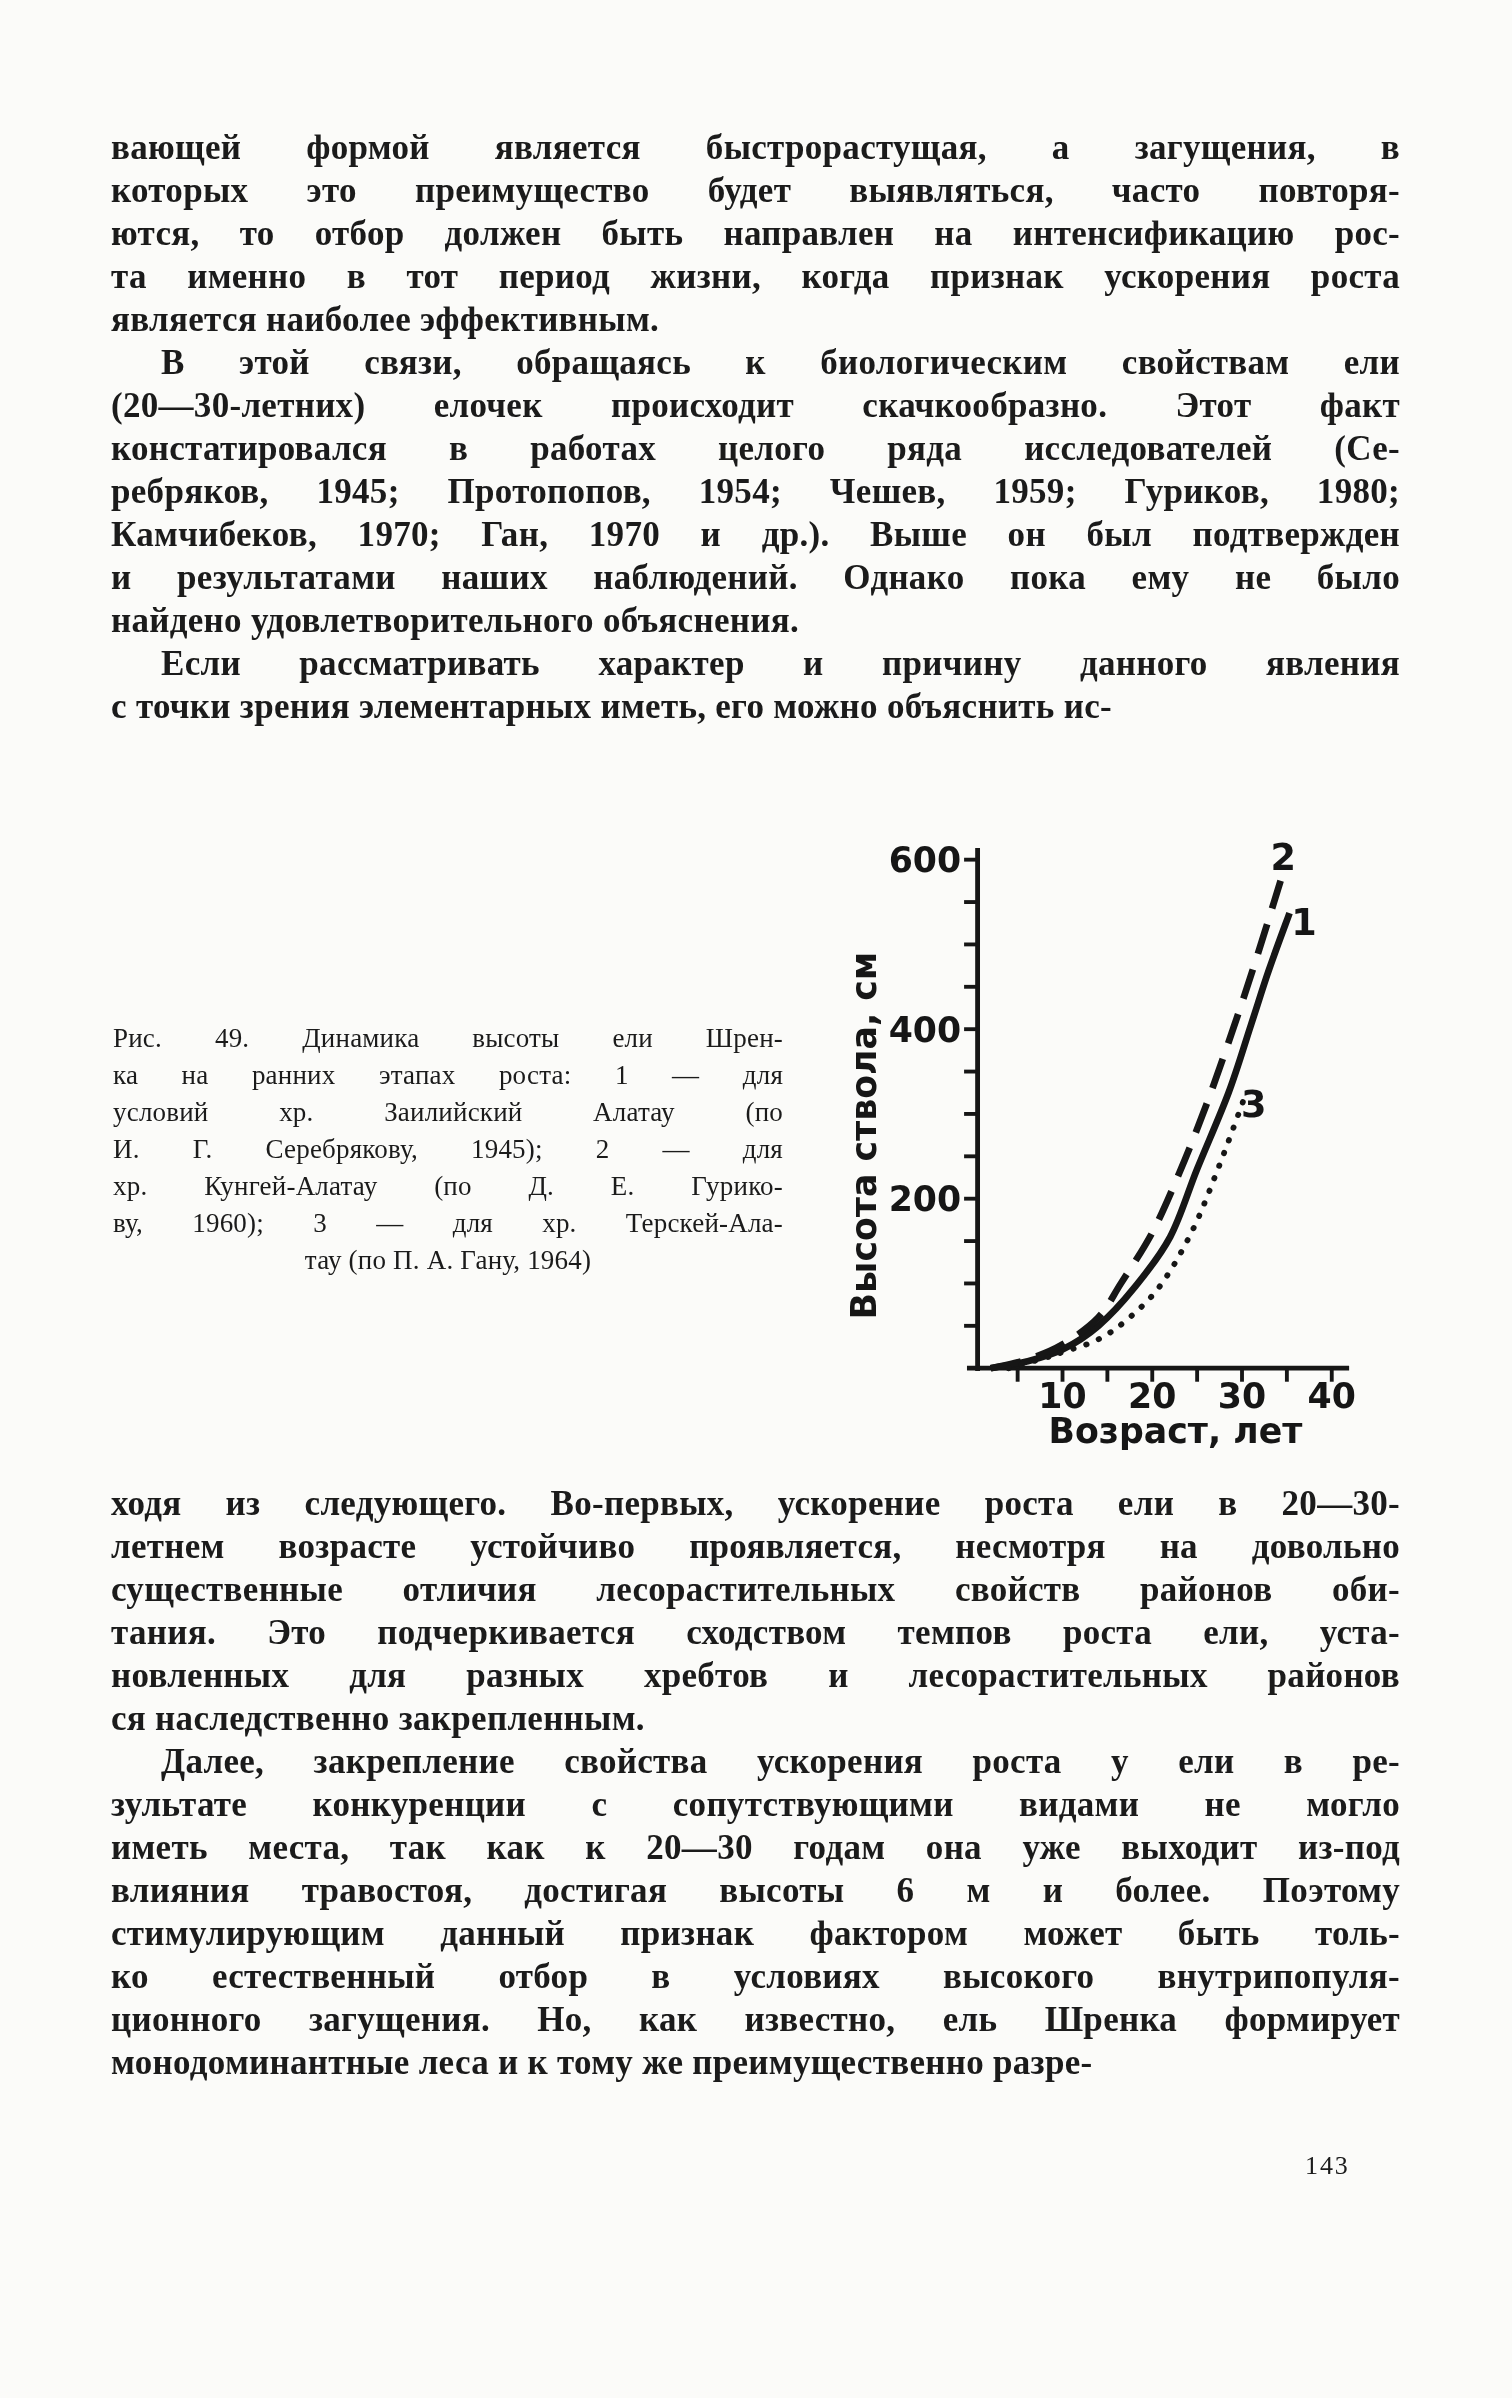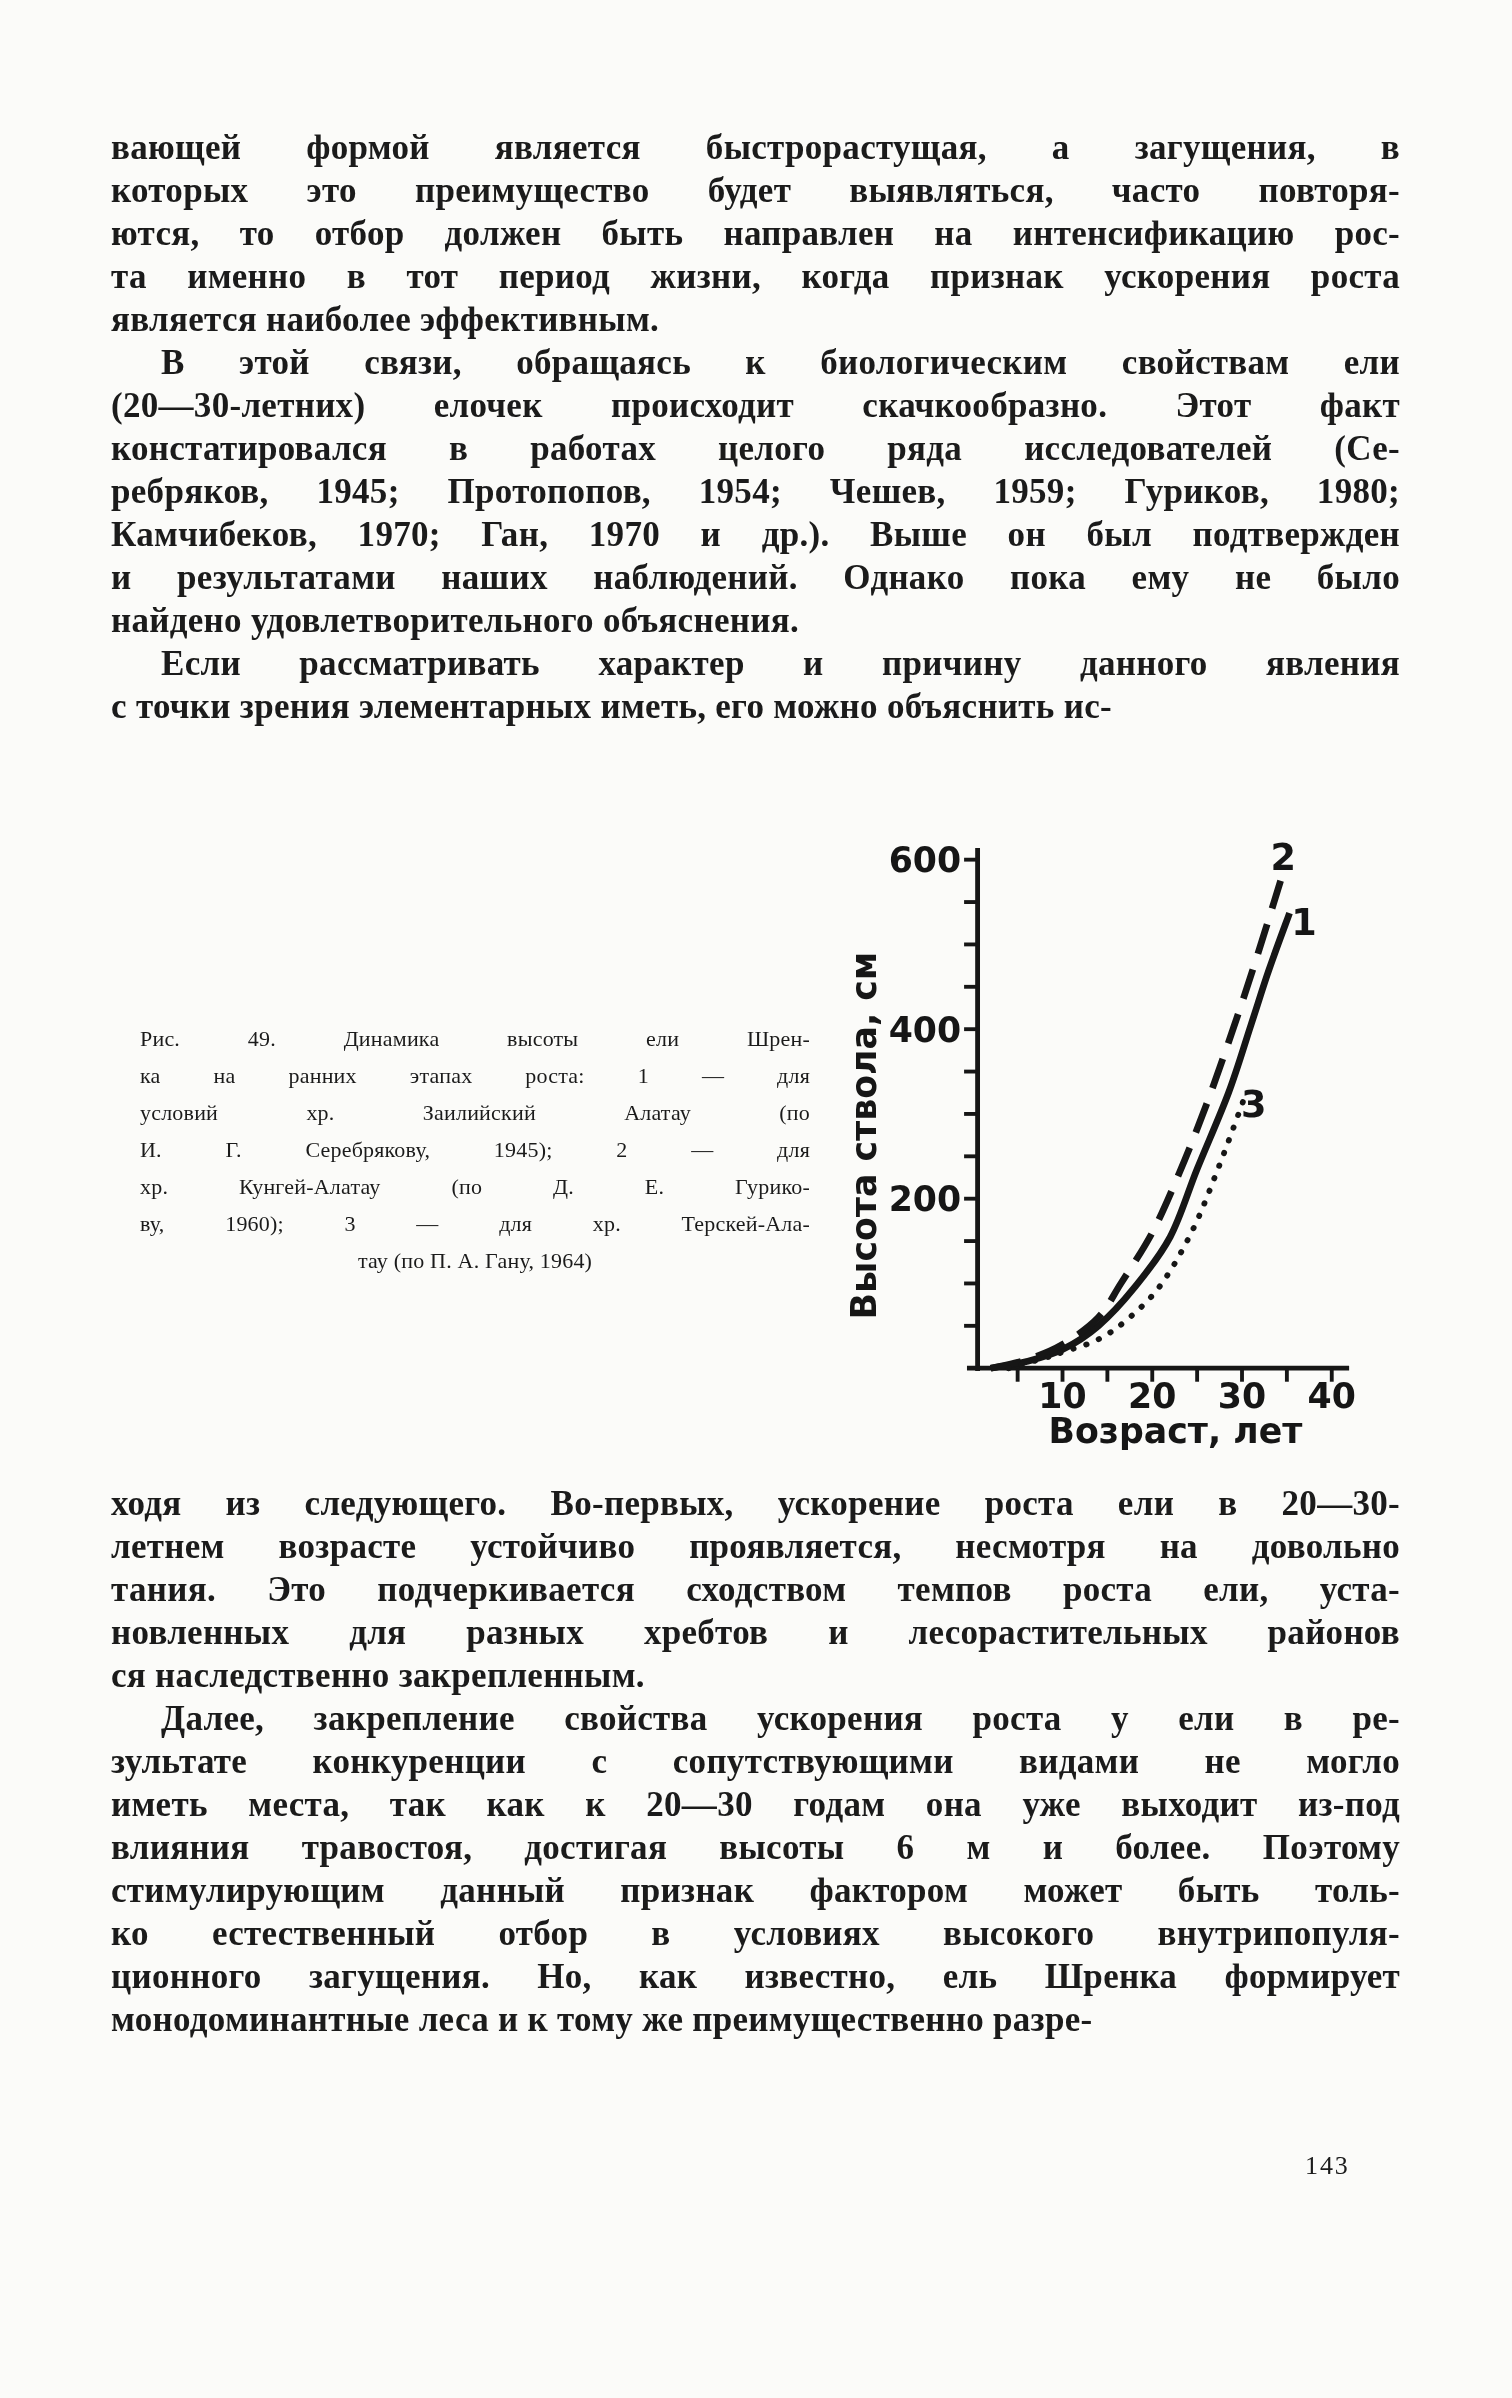--- a/index.html
+++ b/index.html
@@ -17,22 +17,22 @@
   #body-bottom{top:1482px;}
   .tline{
     height:43px;line-height:43px;white-space:nowrap;
     text-align:justify;text-align-last:justify;font-weight:bold;
   }
   .tline.lastline{text-align-last:left;}
   .tline.indent{text-indent:50px;}
   figure{margin:0;}
   #chart{position:absolute;left:801px;top:816px;width:579px;height:647px;}
   #caption{
-    position:absolute;left:140px;top:1020px;width:670px;
-    font-size:22px;letter-spacing:0.2px;
+    position:absolute;left:113px;top:1020px;width:670px;
+    font-size:27px;letter-spacing:0.2px;
   }
   .cline{
     height:37px;line-height:37px;white-space:nowrap;
     text-align:justify;text-align-last:justify;
   }
   .cline.center{text-align-last:center;}
   .page-number{
     position:absolute;left:1305px;top:2151px;
     font-size:26px;letter-spacing:1.9px;
   }
@@ -110,20 +110,21 @@
         <div class="cline">И. Г. Серебрякову, 1945); 2 — для</div>
         <div class="cline">хр. Кунгей-Алатау (по Д. Е. Гурико-</div>
         <div class="cline">ву, 1960); 3 — для хр. Терскей-Ала-</div>
         <div class="cline center">тау (по П. А. Гану, 1964)</div>
       </figcaption>
   </figure>
 
   <div id="body-bottom" class="body-text">
       <div class="tline">ходя из следующего. Во-первых, ускорение роста ели в 20—30-</div>
       <div class="tline">летнем возрасте устойчиво проявляется, несмотря на довольно</div>
+      <div class="tline">существенные отличия лесорастительных свойств районов оби-</div>
       <div class="tline">тания. Это подчеркивается сходством темпов роста ели, уста-</div>
       <div class="tline">новленных для разных хребтов и лесорастительных районов</div>
       <div class="tline lastline">ся наследственно закрепленным.</div>
       <div class="tline indent">Далее, закрепление свойства ускорения роста у ели в ре-</div>
       <div class="tline">зультате конкуренции с сопутствующими видами не могло</div>
       <div class="tline">иметь места, так как к 20—30 годам она уже выходит из-под</div>
       <div class="tline">влияния травостоя, достигая высоты 6 м и более. Поэтому</div>
       <div class="tline">стимулирующим данный признак фактором может быть толь-</div>
       <div class="tline">ко естественный отбор в условиях высокого внутрипопуля-</div>
       <div class="tline">ционного загущения. Но, как известно, ель Шренка формирует</div>

